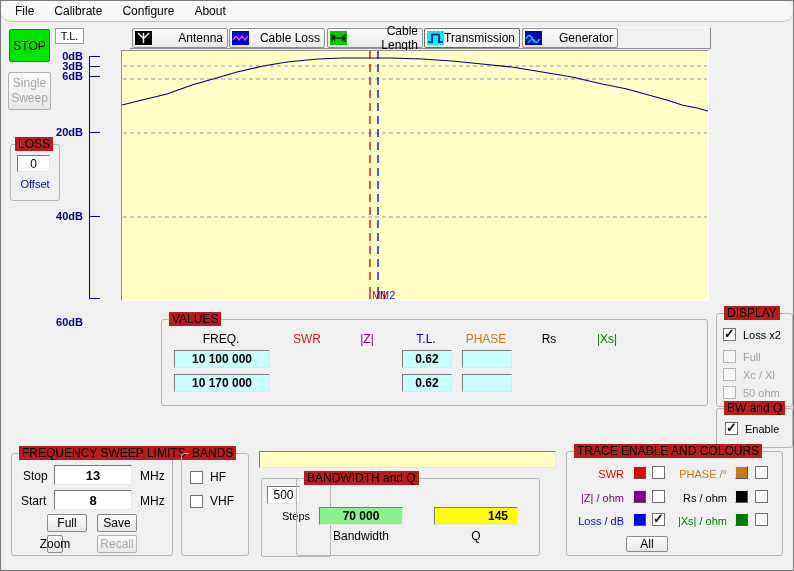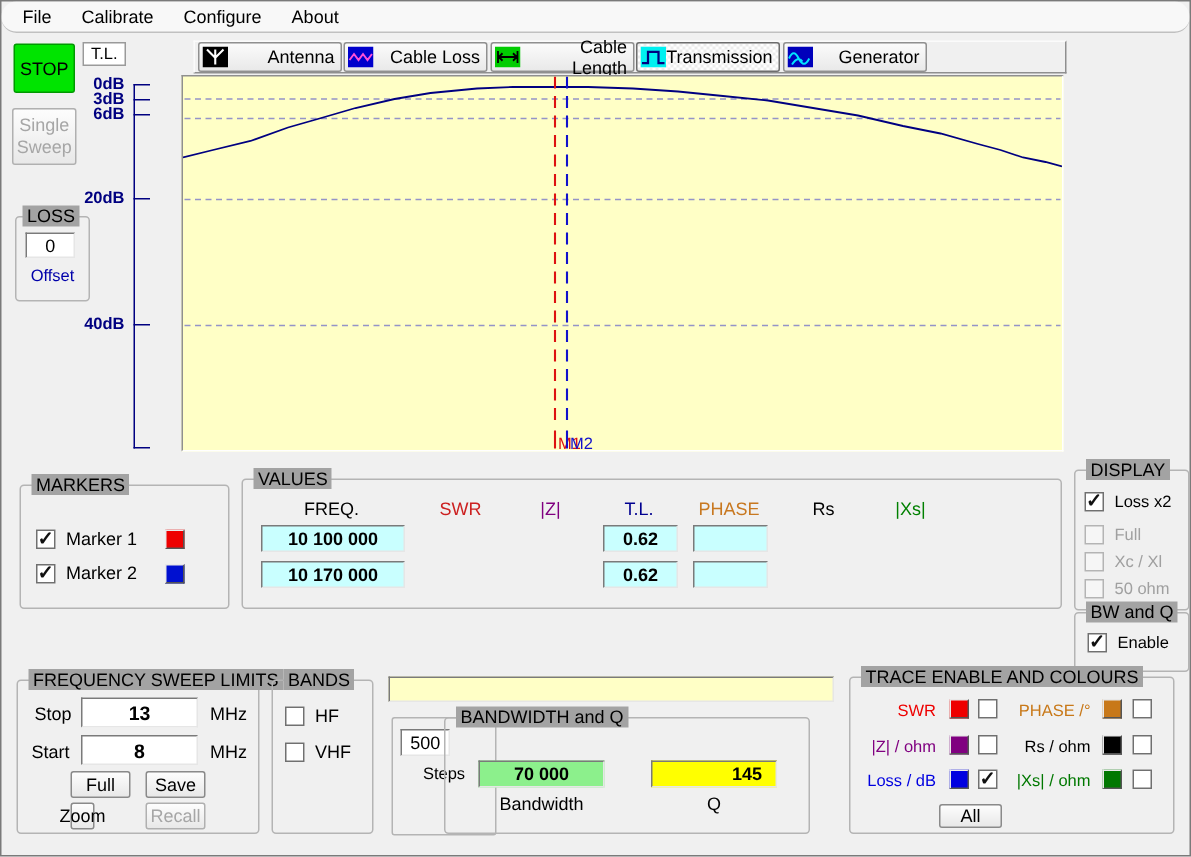--- a/index.html
+++ b/index.html
@@ -3,21 +3,21 @@
 <meta charset="utf-8">
 <style>
   html,body{margin:0;padding:0;}
   body{font-family:"Liberation Sans",sans-serif;font-size:12px;color:#000;}
   .window{position:relative;width:794px;height:571px;background:#f0f0f0;border:1px solid #7a7a7a;box-sizing:border-box;overflow:hidden;}
   
   .menubar{position:absolute;left:0;top:0;right:0;height:20px;background:#f8f8f8;border-bottom:1px solid #c0c0c0;display:flex;align-items:center;padding-left:4px;border-radius:10px;}
   .menu-item{padding:2px 10px;cursor:default;}
   
   .gbox{position:absolute;border:1px solid #b4b4b4;border-radius:3px;}
-  .gbox>.legend{position:absolute;top:-8px;left:7px;background:#a3a3a3;padding:0 3px;font-size:12px;white-space:nowrap;}
+  .gbox>.legend{position:absolute;top:-8px;left:7px;background:#b91c1c;padding:0 3px;font-size:12px;white-space:nowrap;}
   .btn{position:absolute;background:linear-gradient(#fdfdfd,#e8e8e8);border:1px solid #8a8a8a;border-radius:2px;display:flex;align-items:center;justify-content:center;font-size:12px;box-sizing:border-box;}
   .btn.disabled{color:#a6a6a6;border-color:#b0b0b0;}
   .sunken{background:#fff;border:1px solid;border-color:#7a7a7a #e6e6e6 #e6e6e6 #7a7a7a;box-sizing:border-box;display:flex;align-items:center;justify-content:center;}
   .cb{width:13px;height:13px;background:#fff;border:1px solid #707070;box-sizing:border-box;position:relative;flex:none;}
   .cb.checked::after{content:"✓";position:absolute;left:0px;top:-3px;font-size:13px;font-weight:bold;color:#111;}
   .cbrow{position:absolute;display:flex;align-items:center;gap:7px;font-size:12px;}
   .cbrow.disabled{color:#a0a0a0;}
   .cbrow.disabled .cb{border-color:#b4b4b4;background:#f6f6f6;}
   .swatch{width:13px;height:13px;border:1px solid;border-color:#e8e8e8 #555 #555 #e8e8e8;box-sizing:border-box;flex:none;}
   
@@ -120,33 +120,20 @@
         <polyline points="0,54 20,49 45,43 70,34 91,28 115,21 141,15 165,11 196,8 220,7 249,7 270,7 300,8 330,10 360,13 390,16 420,21 450,26 480,33 505,38 530,45 545,49 560,54 575,57 586,60" fill="none" stroke="#000080" stroke-width="1.2"></polyline>
         <line x1="248" y1="0" x2="248" y2="233" stroke="#dd1111" stroke-width="1.4" stroke-dasharray="8 5"></line>
         <line x1="248" y1="236" x2="248" y2="248" stroke="#dd1111" stroke-width="1.4"></line>
         <text x="250" y="248" fill="#dd1111" font-size="11" style="font-family: &quot;Liberation Sans&quot;, sans-serif;">M1</text>
         <line x1="256" y1="0" x2="256" y2="233" stroke="#1111cc" stroke-width="1.4" stroke-dasharray="8 5"></line>
         <line x1="256" y1="236" x2="256" y2="248" stroke="#1111cc" stroke-width="1.4"></line>
         <text x="258" y="248" fill="#1111cc" font-size="11" style="font-family: &quot;Liberation Sans&quot;, sans-serif;">M2</text>
       </svg>
   </div>
 
-  <div class="gbox" style="left:12px;top:322px;width:138px;height:81px;">
-    <span class="legend">MARKERS</span>
-    <div class="cbrow" style="left:10px;top:28px;">
-      <span class="cb checked"></span>
-      <span>Marker 1</span>
-      <span class="swatch" style="margin-left: 12px; background: rgb(238, 0, 0);"></span>
-    </div>
-    <div class="cbrow" style="left:10px;top:51px;">
-      <span class="cb checked"></span>
-      <span>Marker 2</span>
-      <span class="swatch" style="margin-left: 12px; background: rgb(0, 16, 208);"></span>
-    </div>
-  </div>
 
   <div class="gbox" style="left:160px;top:318px;width:545px;height:85px;">
     <span class="legend">VALUES</span>
     <span class="hdr" style="left: 59px; top: 12px; color: rgb(0, 0, 0);">FREQ.</span>
     <span class="hdr" style="left: 145px; top: 12px; color: rgb(204, 32, 32);">SWR</span>
     <span class="hdr" style="left: 205px; top: 12px; color: rgb(128, 0, 128);">|Z|</span>
     <span class="hdr" style="left: 264px; top: 12px; color: rgb(0, 0, 144);">T.L.</span>
     <span class="hdr" style="left: 324px; top: 12px; color: rgb(200, 120, 32);">PHASE</span>
     <span class="hdr" style="left: 387px; top: 12px; color: rgb(0, 0, 0);">Rs</span>
     <span class="hdr" style="left: 445px; top: 12px; color: rgb(0, 128, 0);">|Xs|</span>

